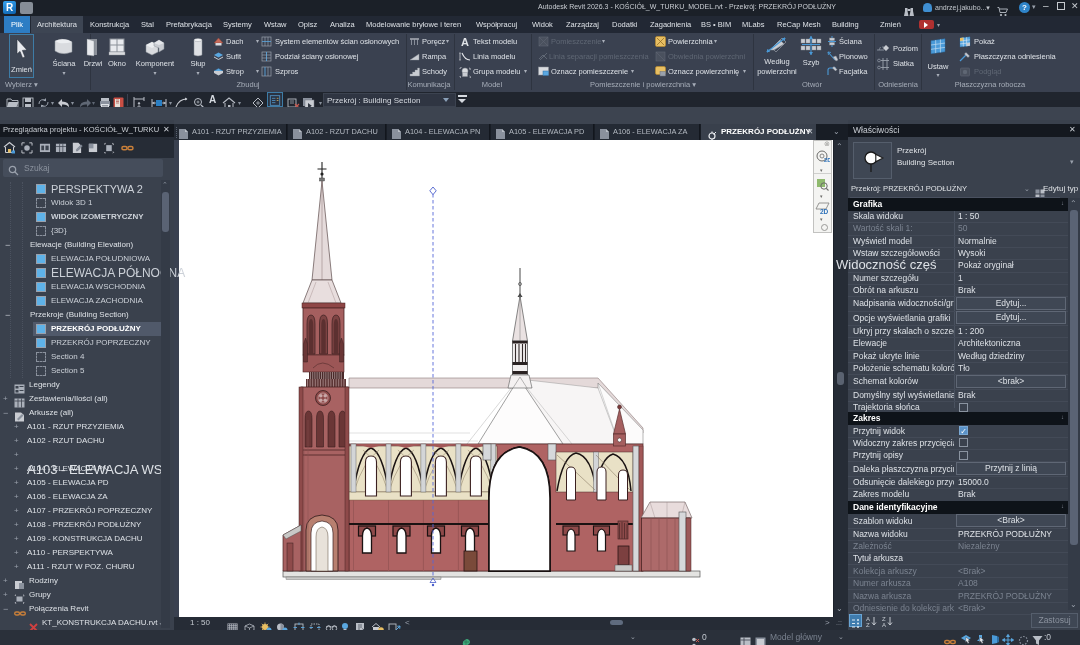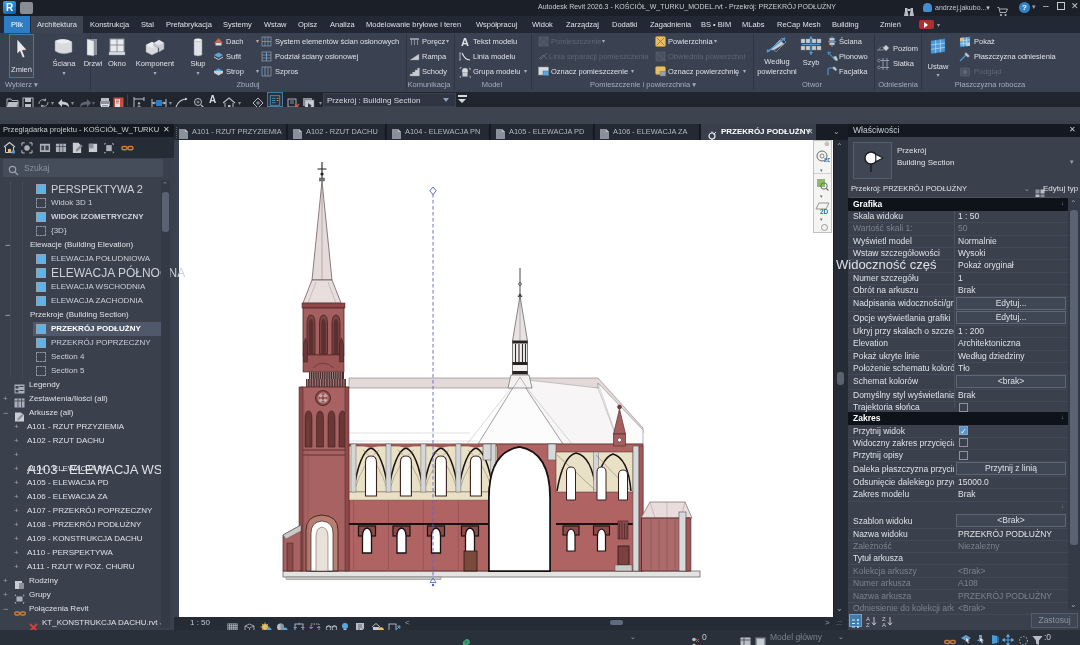--- a/index.html
+++ b/index.html
@@ -939,21 +939,21 @@
 <div class="a" style="left:848px;top:296.1px;width:220px;height:1px;background:#434a57"></div>
 <div class="a" style="left:853px;top:296.1px;width:101px;height:14.5px;font-size:8.5px;line-height:14.5px;color:#dde1e6;white-space:nowrap;overflow:hidden">Nadpisania widoczności/gra...</div>
 <div class="a" style="left:956px;top:296.6px;width:110px;height:13.0px;border:1px solid #5f6775;background:#3f4754;color:#dde1e6;font-size:8.5px;line-height:11.5px;text-align:center">Edytuj...</div>
 <div class="a" style="left:848px;top:310.6px;width:220px;height:1px;background:#434a57"></div>
 <div class="a" style="left:853px;top:310.6px;width:101px;height:14.5px;font-size:8.5px;line-height:14.5px;color:#dde1e6;white-space:nowrap;overflow:hidden">Opcje wyświetlania grafiki</div>
 <div class="a" style="left:956px;top:311.1px;width:110px;height:13.0px;border:1px solid #5f6775;background:#3f4754;color:#dde1e6;font-size:8.5px;line-height:11.5px;text-align:center">Edytuj...</div>
 <div class="a" style="left:848px;top:325.1px;width:220px;height:1px;background:#434a57"></div>
 <div class="a" style="left:853px;top:325.1px;width:101px;height:12.3px;font-size:8.5px;line-height:12.3px;color:#dde1e6;white-space:nowrap;overflow:hidden">Ukryj przy skalach o szczegó...</div>
 <div class="a" style="left:958px;top:325.1px;width:103px;height:12.3px;font-size:8.5px;line-height:12.3px;color:#dde1e6;white-space:nowrap;overflow:hidden">1 : 200</div>
 <div class="a" style="left:848px;top:337.4px;width:220px;height:1px;background:#434a57"></div>
-<div class="a" style="left:853px;top:337.4px;width:101px;height:12.3px;font-size:8.5px;line-height:12.3px;color:#dde1e6;white-space:nowrap;overflow:hidden">Elevation</div>
+<div class="a" style="left:853px;top:337.4px;width:101px;height:12.3px;font-size:8.5px;line-height:12.3px;color:#dde1e6;white-space:nowrap;overflow:hidden">Elewacje</div>
 <div class="a" style="left:958px;top:337.4px;width:103px;height:12.3px;font-size:8.5px;line-height:12.3px;color:#dde1e6;white-space:nowrap;overflow:hidden">Architektoniczna</div>
 <div class="a" style="left:848px;top:349.7px;width:220px;height:1px;background:#434a57"></div>
 <div class="a" style="left:853px;top:349.7px;width:101px;height:12.3px;font-size:8.5px;line-height:12.3px;color:#dde1e6;white-space:nowrap;overflow:hidden">Pokaż ukryte linie</div>
 <div class="a" style="left:958px;top:349.7px;width:103px;height:12.3px;font-size:8.5px;line-height:12.3px;color:#dde1e6;white-space:nowrap;overflow:hidden">Według dziedziny</div>
 <div class="a" style="left:848px;top:362.0px;width:220px;height:1px;background:#434a57"></div>
 <div class="a" style="left:853px;top:362.0px;width:101px;height:12.3px;font-size:8.5px;line-height:12.3px;color:#dde1e6;white-space:nowrap;overflow:hidden">Położenie schematu kolorów</div>
 <div class="a" style="left:958px;top:362.0px;width:103px;height:12.3px;font-size:8.5px;line-height:12.3px;color:#dde1e6;white-space:nowrap;overflow:hidden">Tło</div>
 <div class="a" style="left:848px;top:374.3px;width:220px;height:1px;background:#434a57"></div>
 <div class="a" style="left:853px;top:374.3px;width:101px;height:14.5px;font-size:8.5px;line-height:14.5px;color:#dde1e6;white-space:nowrap;overflow:hidden">Schemat kolorów</div>
 <div class="a" style="left:956px;top:374.8px;width:110px;height:13.0px;border:1px solid #5f6775;background:#3f4754;color:#dde1e6;font-size:8.5px;line-height:11.5px;text-align:center">&lt;brak&gt;</div>
@@ -977,20 +977,21 @@
 <div class="a" style="left:848px;top:461.4px;width:220px;height:1px;background:#434a57"></div>
 <div class="a" style="left:853px;top:461.5px;width:101px;height:14.5px;font-size:8.5px;line-height:14.5px;color:#dde1e6;white-space:nowrap;overflow:hidden">Daleka płaszczyzna przycina...</div>
 <div class="a" style="left:956px;top:462.0px;width:110px;height:13.0px;border:1px solid #5f6775;background:#3f4754;color:#dde1e6;font-size:8.5px;line-height:11.5px;text-align:center">Przytnij z linią</div>
 <div class="a" style="left:848px;top:476.0px;width:220px;height:1px;background:#434a57"></div>
 <div class="a" style="left:853px;top:476.0px;width:101px;height:12.3px;font-size:8.5px;line-height:12.3px;color:#dde1e6;white-space:nowrap;overflow:hidden">Odsunięcie dalekiego przyci...</div>
 <div class="a" style="left:958px;top:476.0px;width:103px;height:12.3px;font-size:8.5px;line-height:12.3px;color:#dde1e6;white-space:nowrap;overflow:hidden">15000.0</div>
 <div class="a" style="left:848px;top:488.3px;width:220px;height:1px;background:#434a57"></div>
 <div class="a" style="left:853px;top:488.2px;width:101px;height:12.3px;font-size:8.5px;line-height:12.3px;color:#dde1e6;white-space:nowrap;overflow:hidden">Zakres modelu</div>
 <div class="a" style="left:958px;top:488.2px;width:103px;height:12.3px;font-size:8.5px;line-height:12.3px;color:#dde1e6;white-space:nowrap;overflow:hidden">Brak</div>
 <div class="a" style="left:848px;top:500.5px;width:220px;height:1px;background:#434a57"></div>
+<div class="a" style="left:848px;top:500.5px;width:220px;height:13px;background:#0e1319;color:#fff;font-weight:bold;font-size:8.5px;line-height:13px;padding-left:5px">Dane identyfikacyjne</div>
 <div class="a" style="left:1061px;top:502.5px;font-size:6px;color:#8a919d">↓</div>
 <div class="a" style="left:853px;top:513.5px;width:101px;height:14.5px;font-size:8.5px;line-height:14.5px;color:#dde1e6;white-space:nowrap;overflow:hidden">Szablon widoku</div>
 <div class="a" style="left:956px;top:514.0px;width:110px;height:13.0px;border:1px solid #5f6775;background:#3f4754;color:#dde1e6;font-size:8.5px;line-height:11.5px;text-align:center">&lt;Brak&gt;</div>
 <div class="a" style="left:848px;top:528.0px;width:220px;height:1px;background:#434a57"></div>
 <div class="a" style="left:853px;top:527.5px;width:101px;height:12.3px;font-size:8.5px;line-height:12.3px;color:#dde1e6;white-space:nowrap;overflow:hidden">Nazwa widoku</div>
 <div class="a" style="left:958px;top:527.5px;width:103px;height:12.3px;font-size:8.5px;line-height:12.3px;color:#dde1e6;white-space:nowrap;overflow:hidden">PRZEKRÓJ PODŁUŻNY</div>
 <div class="a" style="left:848px;top:539.8px;width:220px;height:1px;background:#434a57"></div>
 <div class="a" style="left:853px;top:539.8px;width:101px;height:12.3px;font-size:8.5px;line-height:12.3px;color:#7b8390;white-space:nowrap;overflow:hidden">Zależność</div>
 <div class="a" style="left:958px;top:539.8px;width:103px;height:12.3px;font-size:8.5px;line-height:12.3px;color:#7b8390;white-space:nowrap;overflow:hidden">Niezależny</div>
 <div class="a" style="left:848px;top:552.1px;width:220px;height:1px;background:#434a57"></div>

